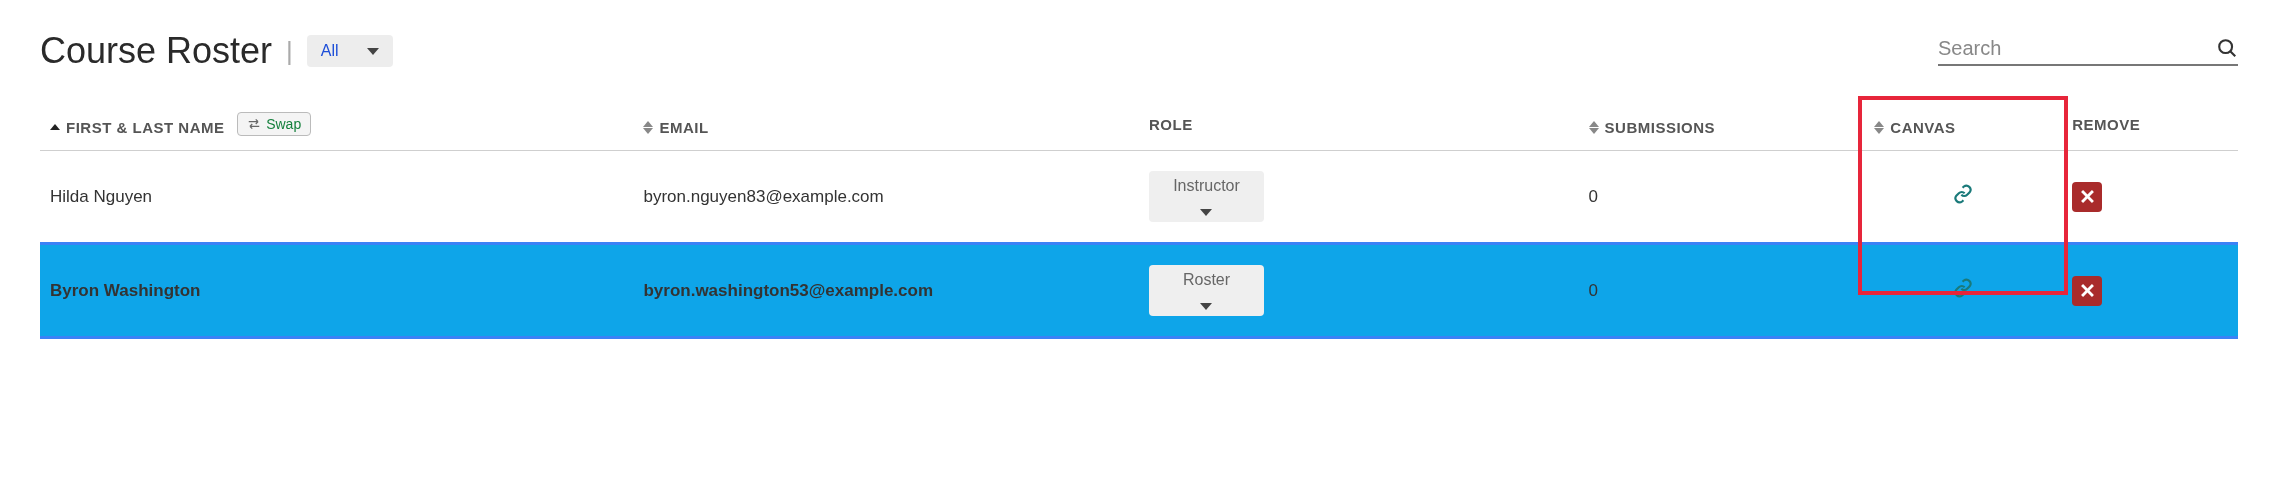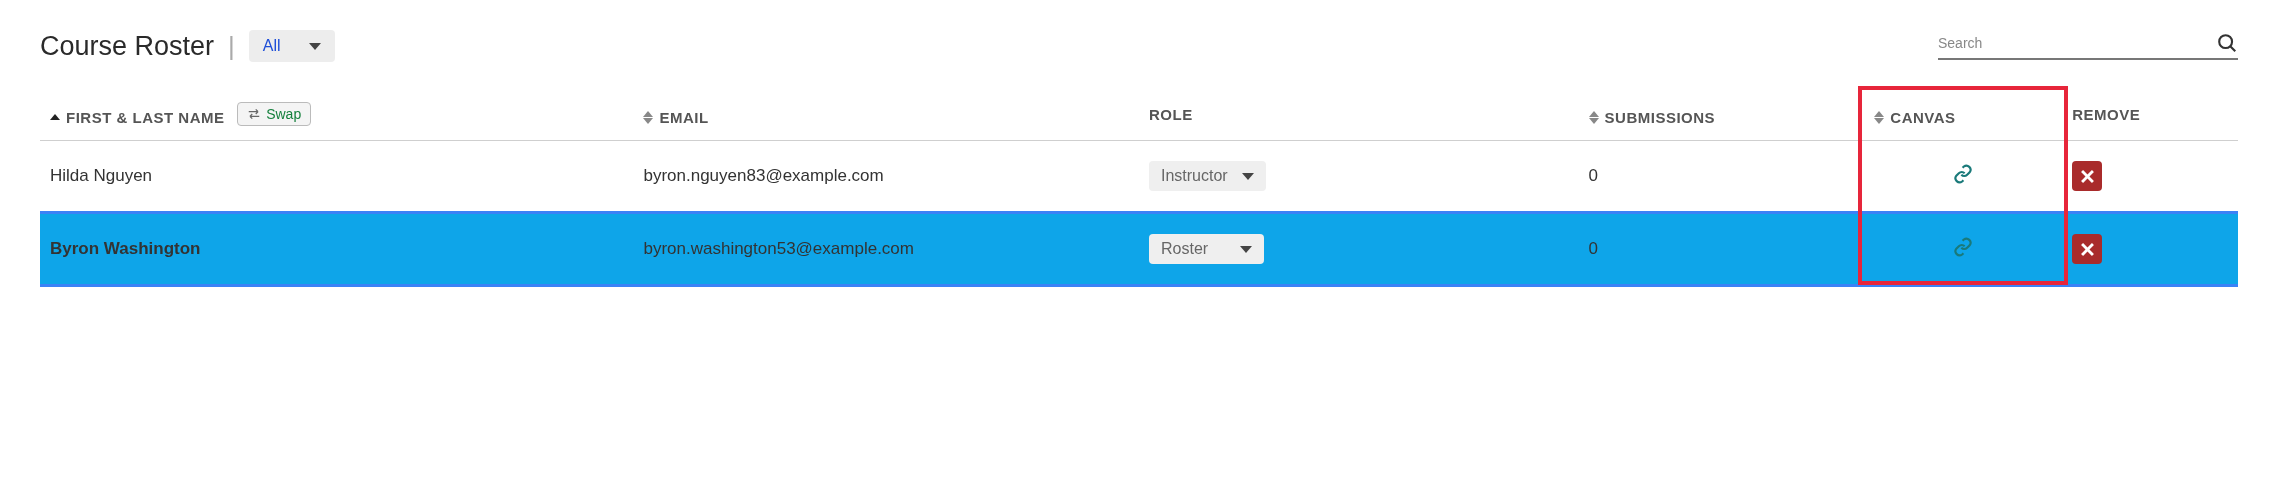--- a/index.html
+++ b/index.html
@@ -14,21 +14,21 @@
       align-items: center;
       justify-content: space-between;
       margin-bottom: 40px;
     }
     .header-left {
       display: flex;
       align-items: center;
       gap: 14px;
     }
     .page-title {
-      font-size: 27px;
+      font-size: 36px;
       font-weight: 400;
       color: #2a2a2a;
     }
     .divider-pipe {
       color: #aaa;
       font-size: 26px;
       font-weight: 300;
     }
     .filter-select {
       display: inline-flex;
@@ -51,21 +51,21 @@
       display: flex;
       align-items: center;
       border-bottom: 2px solid #777;
       padding-bottom: 4px;
       width: 300px;
       justify-content: space-between;
     }
     .search-input {
       border: none;
       outline: none;
-      font-size: 14px;
+      font-size: 20px;
       color: #777;
       background: transparent;
       width: 100%;
     }
     .search-input::placeholder { color: #888; font-weight: 500; }
     .search-icon-svg { width: 22px; height: 22px; flex-shrink: 0; }
 
     table.roster {
       width: 100%;
       border-collapse: collapse;
@@ -122,27 +122,28 @@
       font-size: 14px;
       cursor: pointer;
       margin-left: 8px;
       font-weight: 500;
     }
     .role-select {
       display: inline-flex;
       align-items: center;
       background: #efefef;
       border-radius: 4px;
-      padding: 6px 12px;
+      padding: 6px 0;
       gap: 14px;
       color: #666;
       font-size: 16px;
       cursor: pointer;
       min-width: 115px;
       justify-content: space-between;
+      flex-direction: column;
     }
     .link-icon-svg {
       width: 20px; height: 20px;
     }
     .remove-btn {
       display: inline-flex;
       align-items: center;
       justify-content: center;
       width: 30px; height: 30px;
       background: #a92b2b;
@@ -262,21 +263,21 @@
           <div class="remove-btn">
             <svg class="x-icon-svg" viewBox="0 0 12 12" stroke="#fff" stroke-width="2.6">
               <line x1="1" y1="1" x2="11" y2="11"></line>
               <line x1="11" y1="1" x2="1" y2="11"></line>
             </svg>
           </div>
         </td>
       </tr>
       <tr class="alt">
         <td>Byron Washington</td>
-        <td style="font-weight:400">byron.washington53@example.com</td>
+        <td style="font-weight:700">byron.washington53@example.com</td>
         <td>
           <div class="role-select">
             <span style="font-weight:400">Roster</span>
             <span class="caret-down"></span>
           </div>
         </td>
         <td class="col-submissions" style="font-weight:400">0</td>
         <td class="col-canvas">
           <svg class="link-icon-svg" viewBox="0 0 24 24" fill="none" stroke="#1a7a7a" stroke-width="2.6">
             <path d="M10 13a5 5 0 0 0 7 0l3-3a5 5 0 0 0-7-7l-1.5 1.5"></path>

